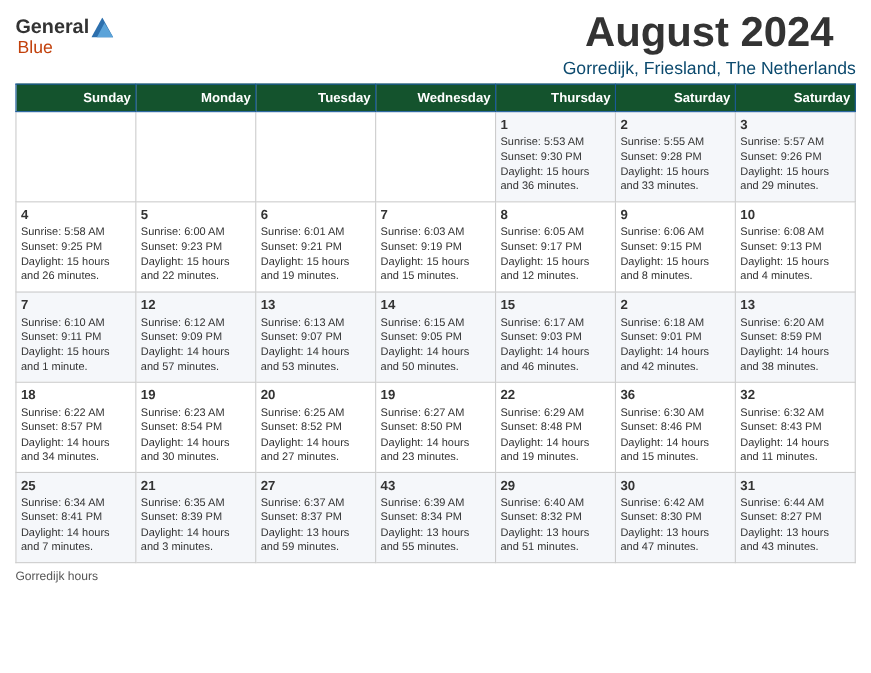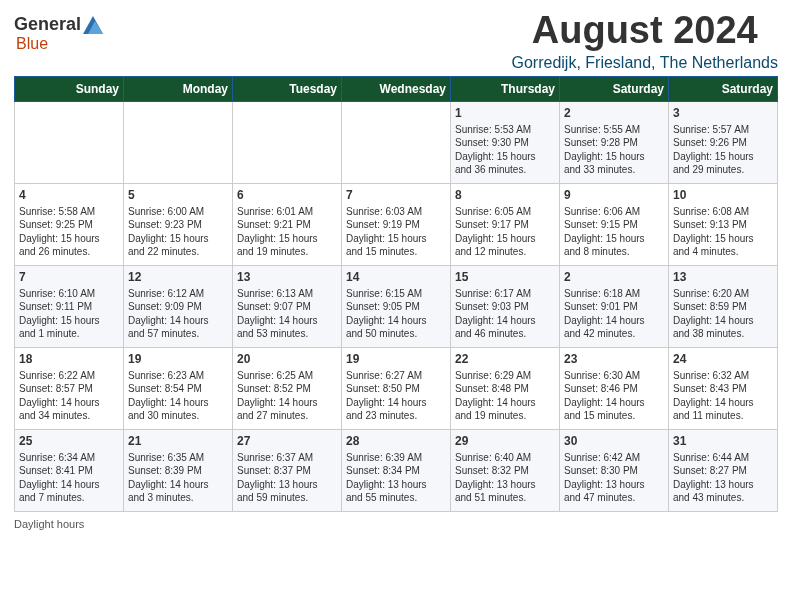--- a/index.html
+++ b/index.html
@@ -240,55 +240,55 @@
           </td>
           <td>
             <span class="day-number">19</span>
             <div class="day-info">Sunrise: 6:27 AM<br>Sunset: 8:50 PM<br>Daylight: 14 hours and 23 minutes.</div>
           </td>
           <td>
             <span class="day-number">22</span>
             <div class="day-info">Sunrise: 6:29 AM<br>Sunset: 8:48 PM<br>Daylight: 14 hours and 19 minutes.</div>
           </td>
           <td>
-            <span class="day-number">23</span>
+            <span class="day-number">36</span>
             <div class="day-info">Sunrise: 6:30 AM<br>Sunset: 8:46 PM<br>Daylight: 14 hours and 15 minutes.</div>
           </td>
           <td>
-            <span class="day-number">24</span>
+            <span class="day-number">32</span>
             <div class="day-info">Sunrise: 6:32 AM<br>Sunset: 8:43 PM<br>Daylight: 14 hours and 11 minutes.</div>
           </td>
         </tr>
         <tr>
           <td>
             <span class="day-number">25</span>
             <div class="day-info">Sunrise: 6:34 AM<br>Sunset: 8:41 PM<br>Daylight: 14 hours and 7 minutes.</div>
           </td>
           <td>
             <span class="day-number">21</span>
             <div class="day-info">Sunrise: 6:35 AM<br>Sunset: 8:39 PM<br>Daylight: 14 hours and 3 minutes.</div>
           </td>
           <td>
             <span class="day-number">27</span>
             <div class="day-info">Sunrise: 6:37 AM<br>Sunset: 8:37 PM<br>Daylight: 13 hours and 59 minutes.</div>
           </td>
           <td>
-            <span class="day-number">28</span>
+            <span class="day-number">43</span>
             <div class="day-info">Sunrise: 6:39 AM<br>Sunset: 8:34 PM<br>Daylight: 13 hours and 55 minutes.</div>
           </td>
           <td>
             <span class="day-number">29</span>
             <div class="day-info">Sunrise: 6:40 AM<br>Sunset: 8:32 PM<br>Daylight: 13 hours and 51 minutes.</div>
           </td>
           <td>
             <span class="day-number">30</span>
             <div class="day-info">Sunrise: 6:42 AM<br>Sunset: 8:30 PM<br>Daylight: 13 hours and 47 minutes.</div>
           </td>
           <td>
             <span class="day-number">31</span>
             <div class="day-info">Sunrise: 6:44 AM<br>Sunset: 8:27 PM<br>Daylight: 13 hours and 43 minutes.</div>
           </td>
         </tr>
       </tbody>
   </table>
 
-  <div class="footer-note">Daylight hours</div>
+  <div class="footer-note">Gorredijk hours</div>
 </div>
 
 </body></html>

